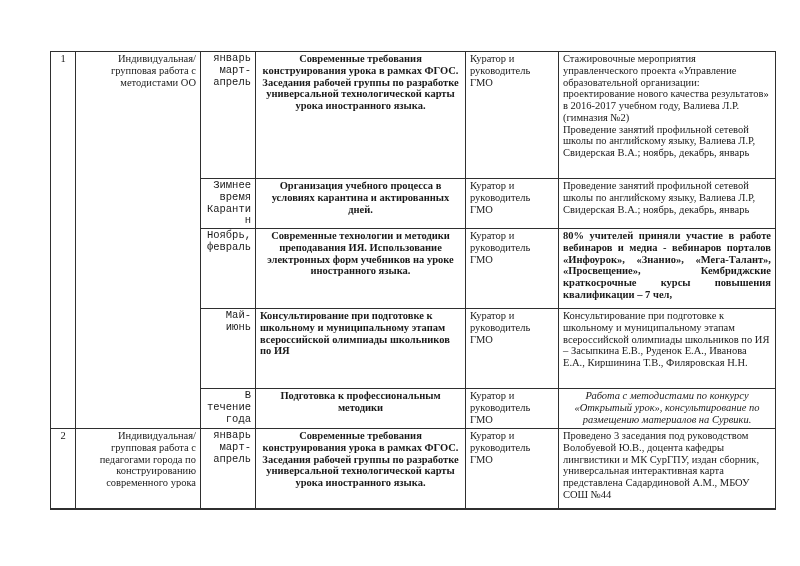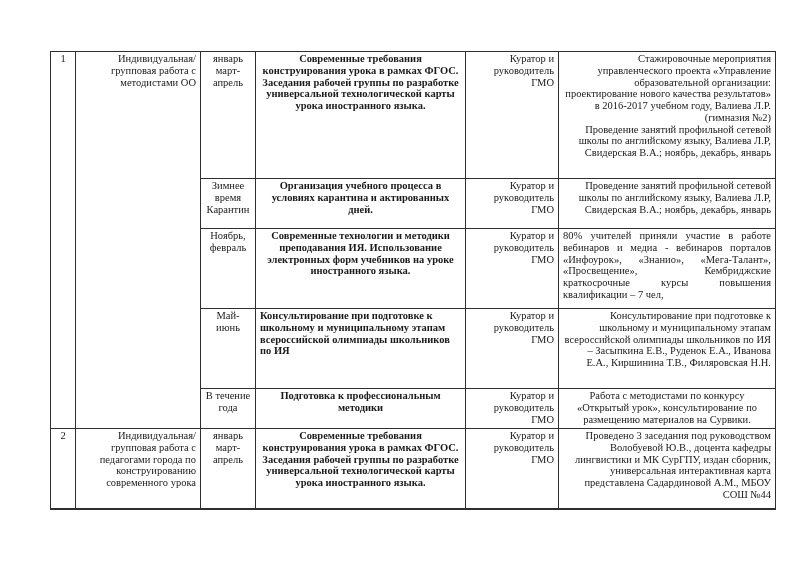--- a/index.html
+++ b/index.html
@@ -41,27 +41,27 @@
   
   tr.r0 { height: 127px; }
   tr.r1 { height: 50px; margin-top: 45px; }
   tr.r2 { height: 80px; }
   tr.r3 { height: 80px; }
   tr.r4 { height: 40px; margin-top: 36px; }
   tr.r5 { height: 80px; }
 
   td.c-num  { text-align: center; }
   td.c-act  { text-align: right; overflow-wrap: break-word; }
-  td.c-per  { text-align: center; overflow-wrap: break-word; padding: 1px 3px; }
+  td.c-per  { text-align: right; overflow-wrap: break-word; padding: 1px 3px; font-family: Liberation Mono, monospace; }
   td.c-con  { text-align: center; font-weight: bold; }
   td.c-con.al-l { text-align: left; }
-  td.c-resp { text-align: right; }
-  td.c-res  { text-align: right; white-space: pre-line; }
-  td.c-res.al-j { text-align: justify; }
-  td.c-res.al-c { text-align: center; }
+  td.c-resp { text-align: left; }
+  td.c-res  { text-align: left; white-space: pre-line; }
+  td.c-res.al-j { text-align: justify; font-weight: bold; }
+  td.c-res.al-c { text-align: center; font-style: italic; }
 </style>
 </head>
 <body>
 
 <div class="page">
   <table class="plan">
     <colgroup>
       <col style="width:25px">
       <col style="width:125px">
       <col style="width:55px">

